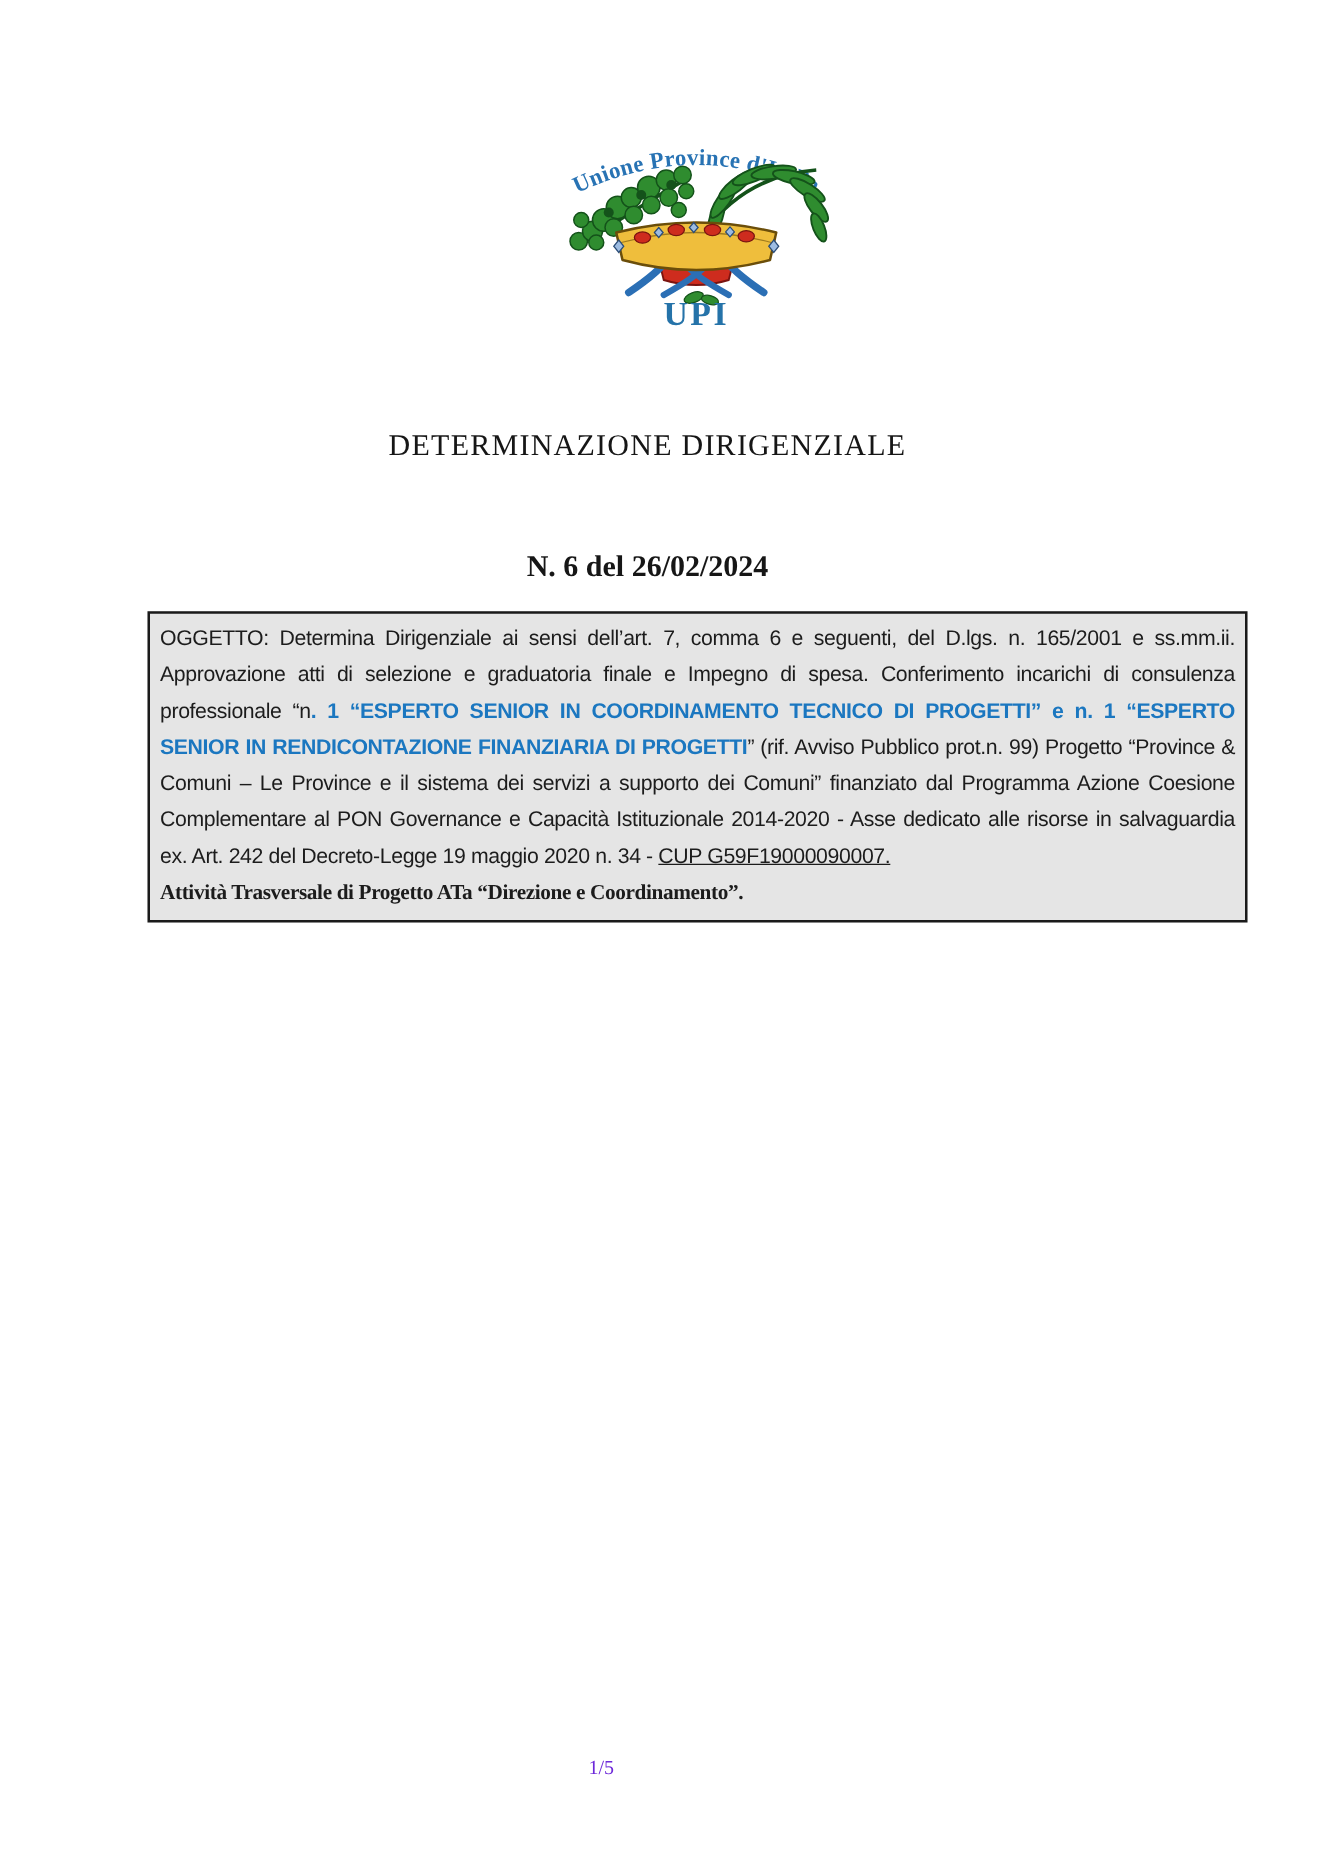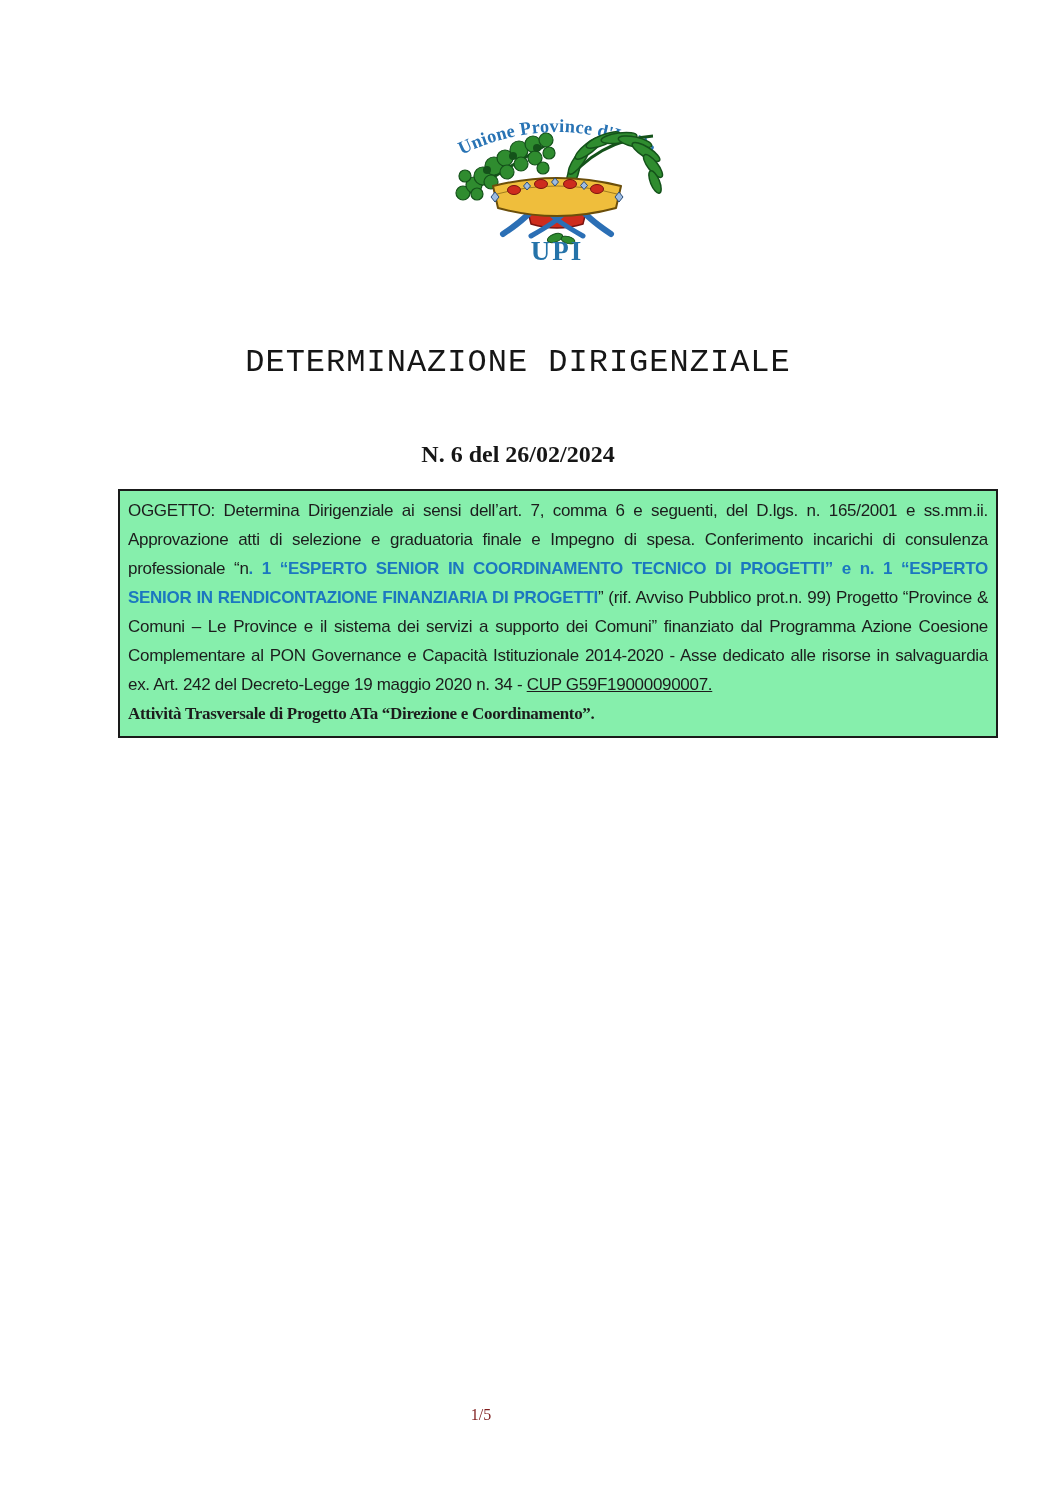--- a/index.html
+++ b/index.html
@@ -24,44 +24,44 @@
   .logo .arc-text{
     font-family:"Liberation Serif",serif;font-weight:bold;font-size:18.5px;
     fill:var(--logo-text-blue);letter-spacing:.3px;
   }
   .logo .upi-text{
     font-family:"Liberation Serif",serif;font-weight:bold;font-size:27px;
     fill:var(--upi-blue);letter-spacing:2px;
   }
   .doc-title{
     position:absolute;top:344px;left:0;width:1036px;text-align:center;
-    font-family:Liberation Mono, monospace;font-size:32px;font-weight:normal;
+    font-family:Liberation Serif, serif;font-size:24px;font-weight:normal;
     letter-spacing:1px;color:#161616;
   }
   .doc-subtitle{
     position:absolute;top:441px;left:0;width:1036px;text-align:center;
     font-family:"Liberation Serif",serif;font-size:24px;font-weight:bold;
     color:#161616;
   }
   .oggetto-box{
     position:absolute;left:118px;top:489px;width:880px;
-    border:2px solid #1a1a1a;background:#86efac;
+    border:2px solid #1a1a1a;background:#e5e5e5;
     padding:5px 8px 8px 8px;
   }
   .oggetto-paragraph{
     font-size:17px;line-height:29px;letter-spacing:-0.3px;
     text-align:justify;color:var(--text-black);
   }
   .seg-normal{font-weight:normal;color:var(--text-black);}
   .seg-blue-bold{font-weight:bold;color:var(--accent-blue);}
   .seg-underline{font-weight:normal;color:var(--text-black);text-decoration:underline;}
   .seg-bold{font-weight:bold;color:var(--text-black);font-family:Liberation Serif, serif;}
   .page-footer{
     position:absolute;top:1406px;left:0;width:962px;text-align:center;
-    font-family:"Liberation Serif",serif;font-size:16px;color:#7f1d1d;
+    font-family:"Liberation Serif",serif;font-size:16px;color:#6d28d9;
   }
 </style>
 </head>
 <body>
 
 <svg class="logo" viewBox="0 0 220 170" aria-hidden="true">
   <defs>
     <path id="arcPath" d="M 12 58 Q 110 10 208 58"></path>
   </defs>
 

